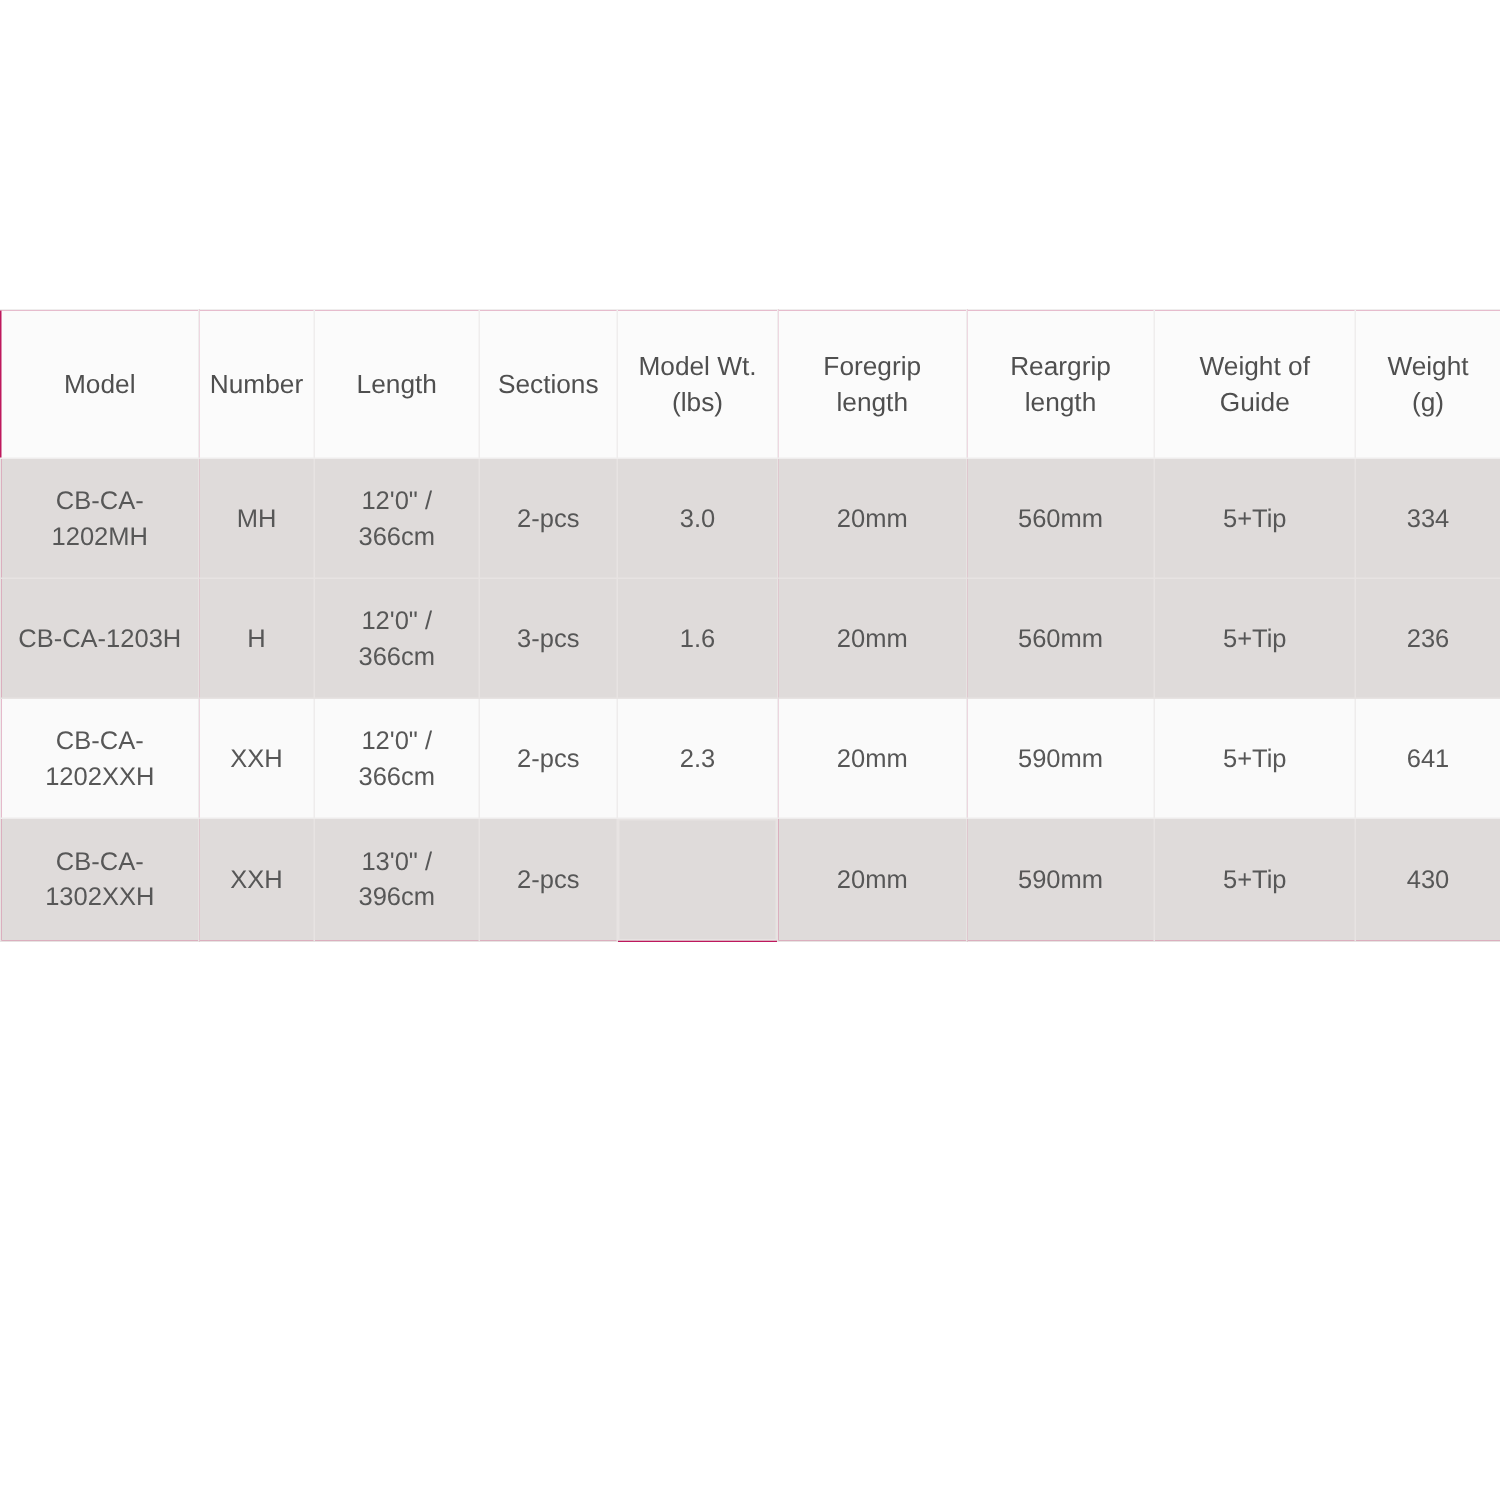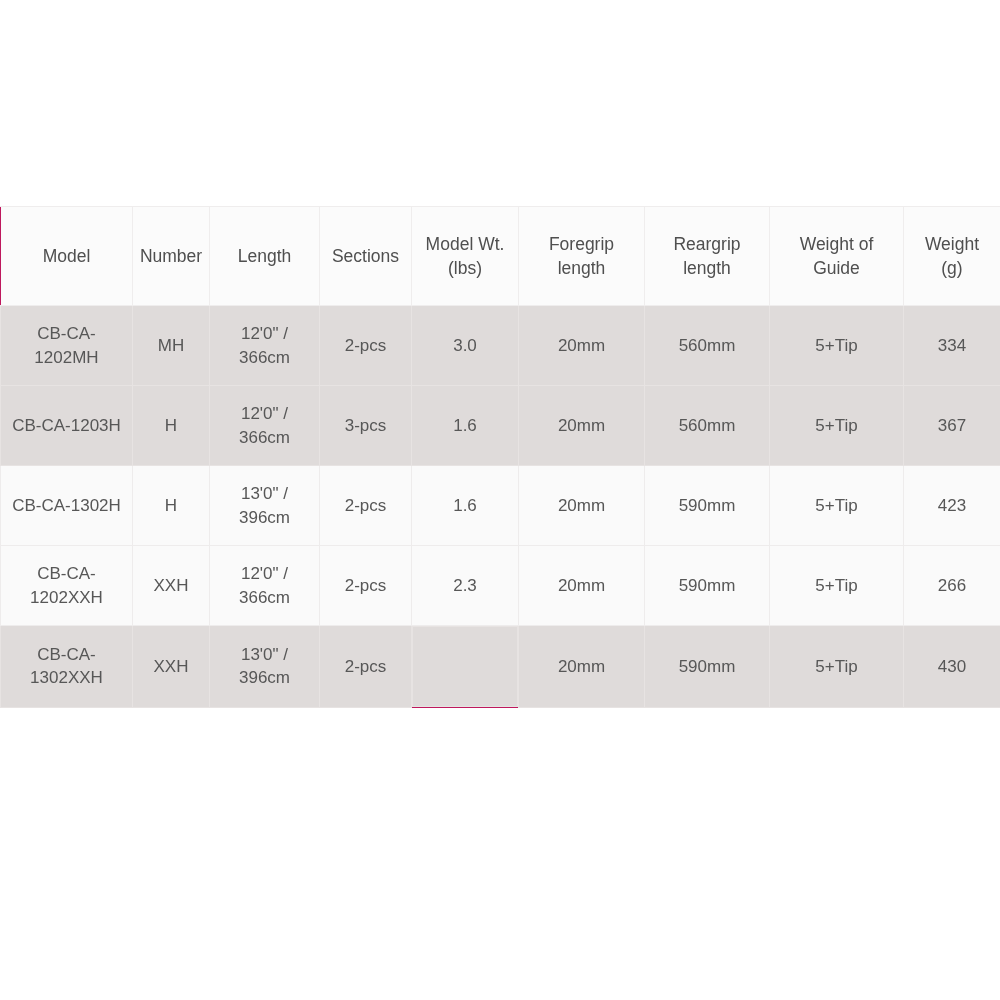--- a/index.html
+++ b/index.html
@@ -173,58 +173,41 @@
           <td>H</td>
           <td>
             <span class="cell-line">12'0" /</span>
             <span class="cell-line">366cm</span>
           </td>
           <td>3-pcs</td>
           <td>1.6</td>
           <td>20mm</td>
           <td>560mm</td>
           <td>5+Tip</td>
-          <td>367</td>
-        </tr>
-
-        <tr class="row-plain">
-          <td>
-            <span class="cell-line">CB-CA-1302H</span>
-            <span class="cell-line"></span>
-          </td>
-          <td>H</td>
-          <td>
-            <span class="cell-line">13'0" /</span>
-            <span class="cell-line">396cm</span>
-          </td>
-          <td>2-pcs</td>
-          <td>1.6</td>
-          <td>20mm</td>
-          <td>590mm</td>
-          <td>5+Tip</td>
-          <td>423</td>
-        </tr>
+          <td>236</td>
+        </tr>
+
 
 
         <tr class="row-plain">
           <td>
             <span class="cell-line">CB-CA-</span>
             <span class="cell-line">1202XXH</span>
           </td>
           <td>XXH</td>
           <td>
             <span class="cell-line">12'0" /</span>
             <span class="cell-line">366cm</span>
           </td>
           <td>2-pcs</td>
           <td>2.3</td>
           <td>20mm</td>
           <td>590mm</td>
           <td>5+Tip</td>
-          <td>266</td>
+          <td>641</td>
         </tr>
 
         <tr class="row-shade">
           <td>
             <span class="cell-line">CB-CA-</span>
             <span class="cell-line">1302XXH</span>
           </td>
           <td>XXH</td>
           <td>
             <span class="cell-line">13'0" /</span>

